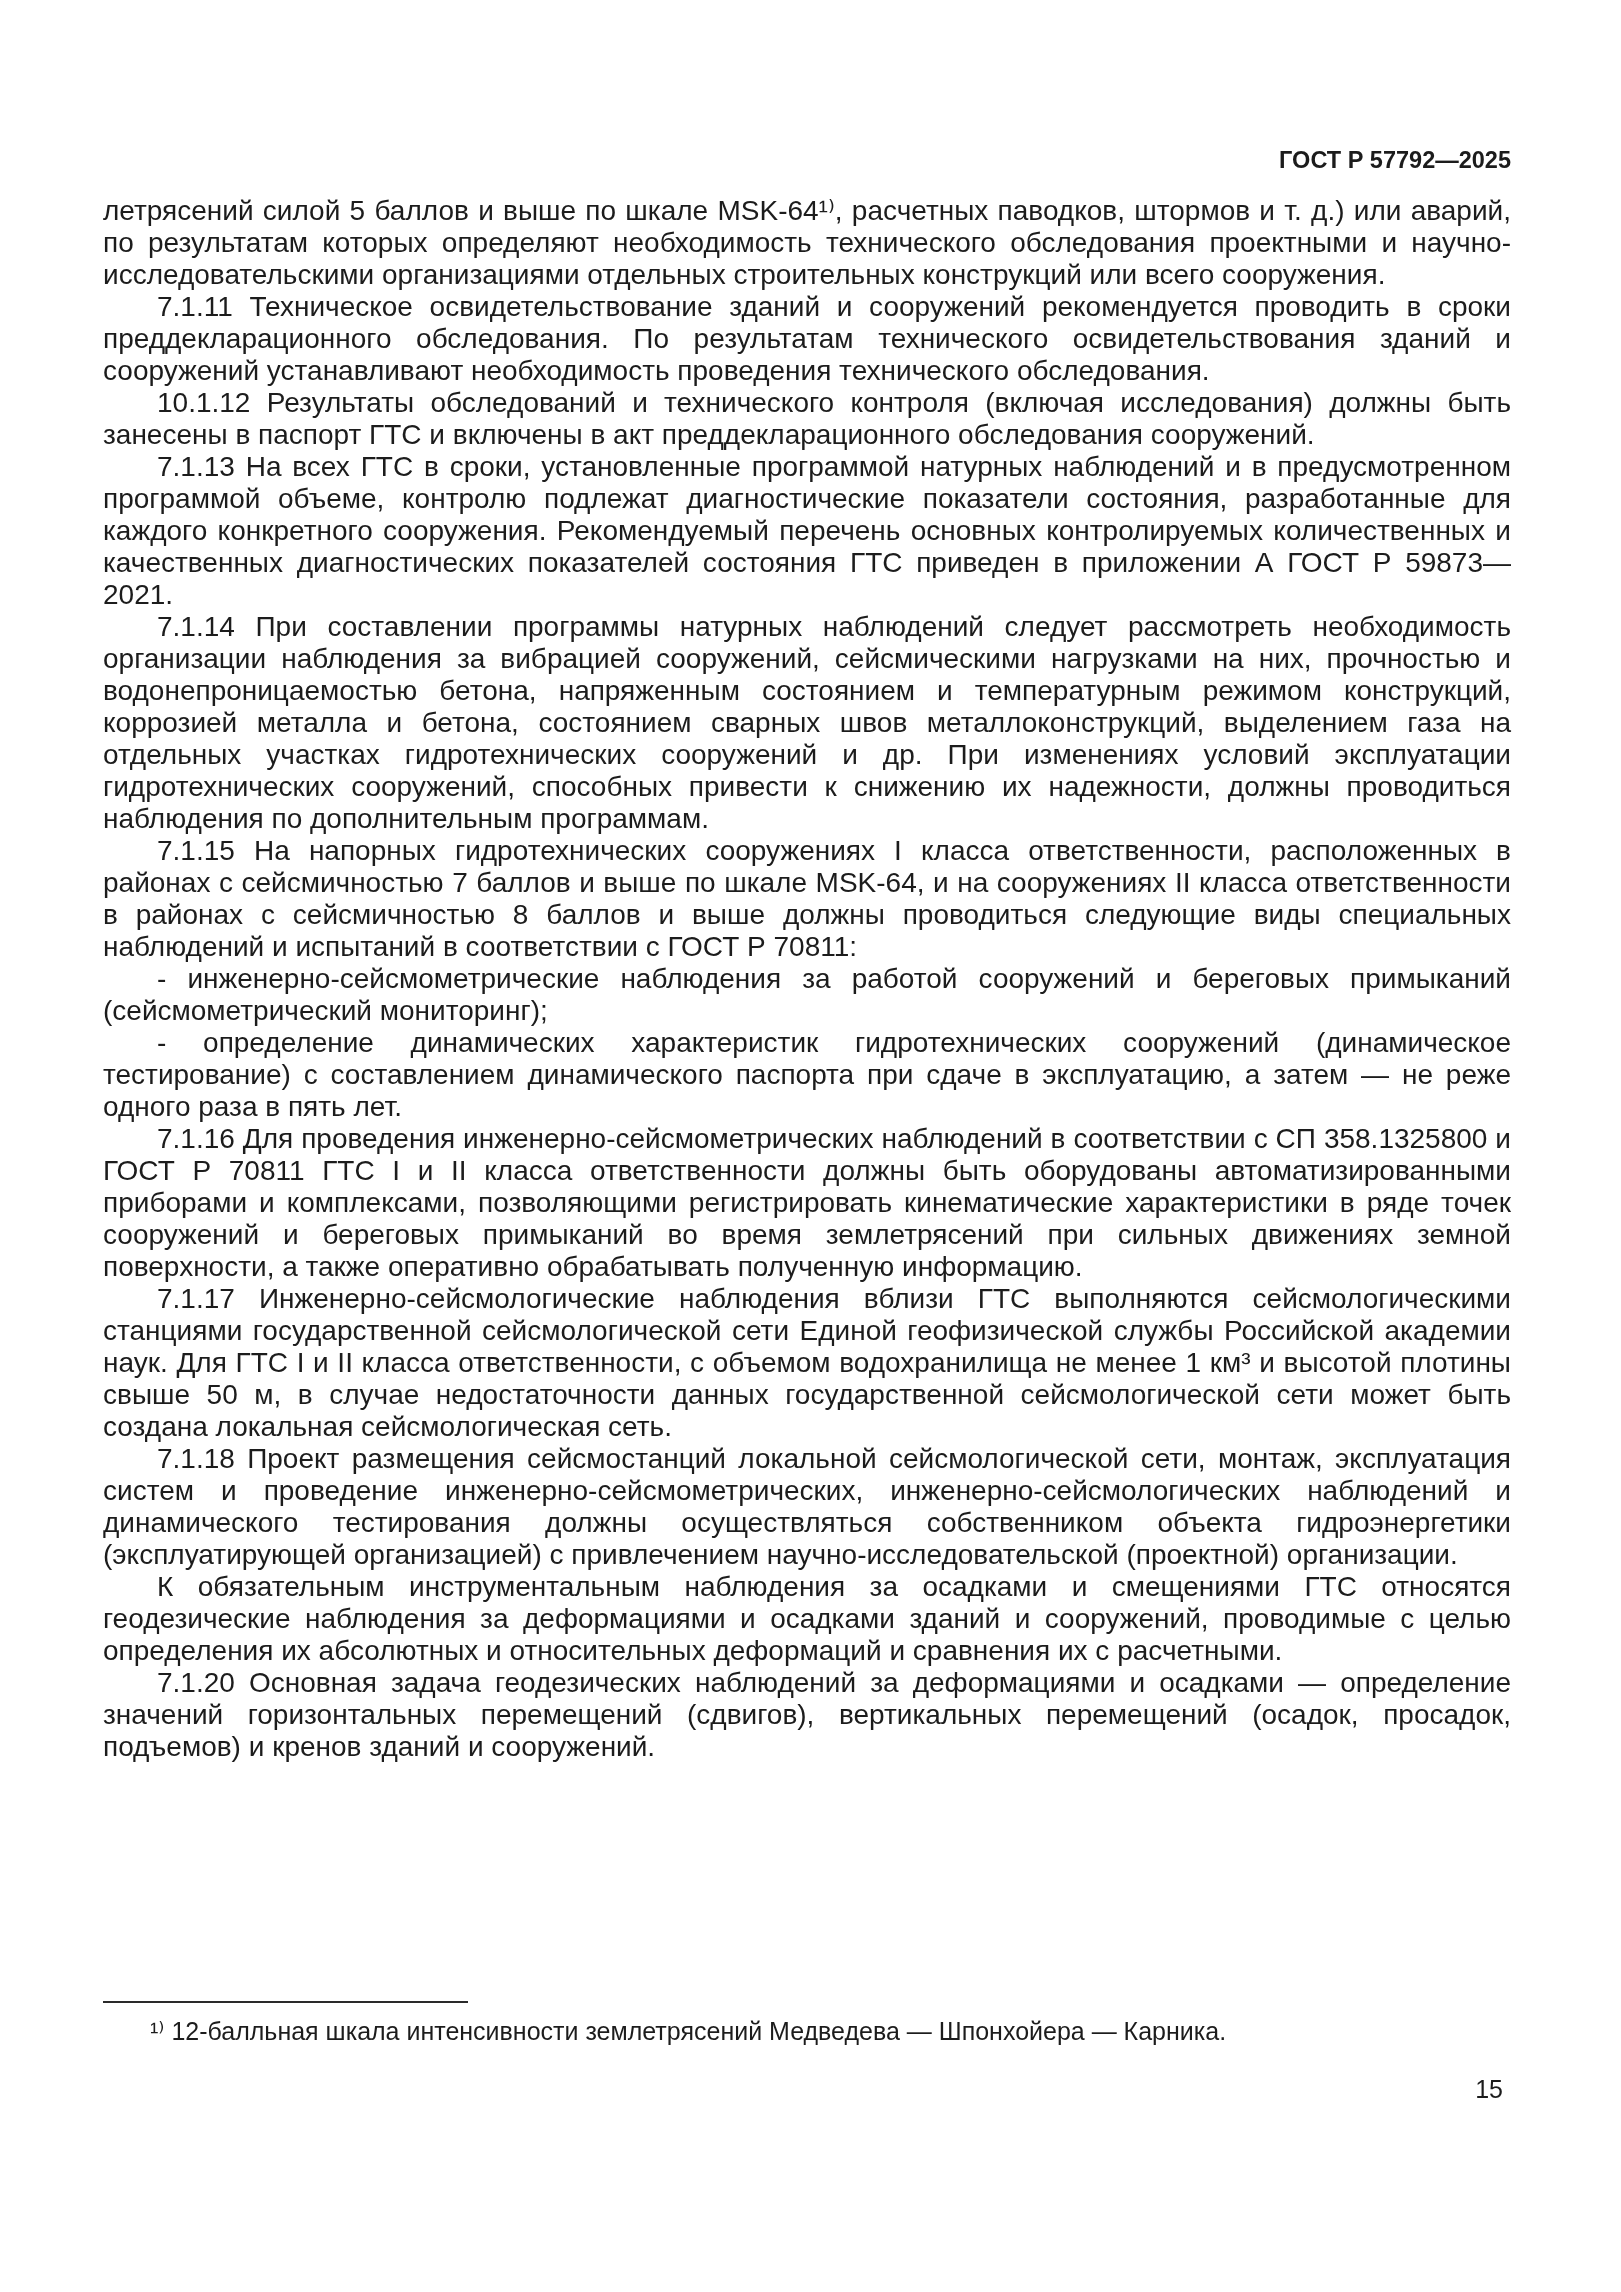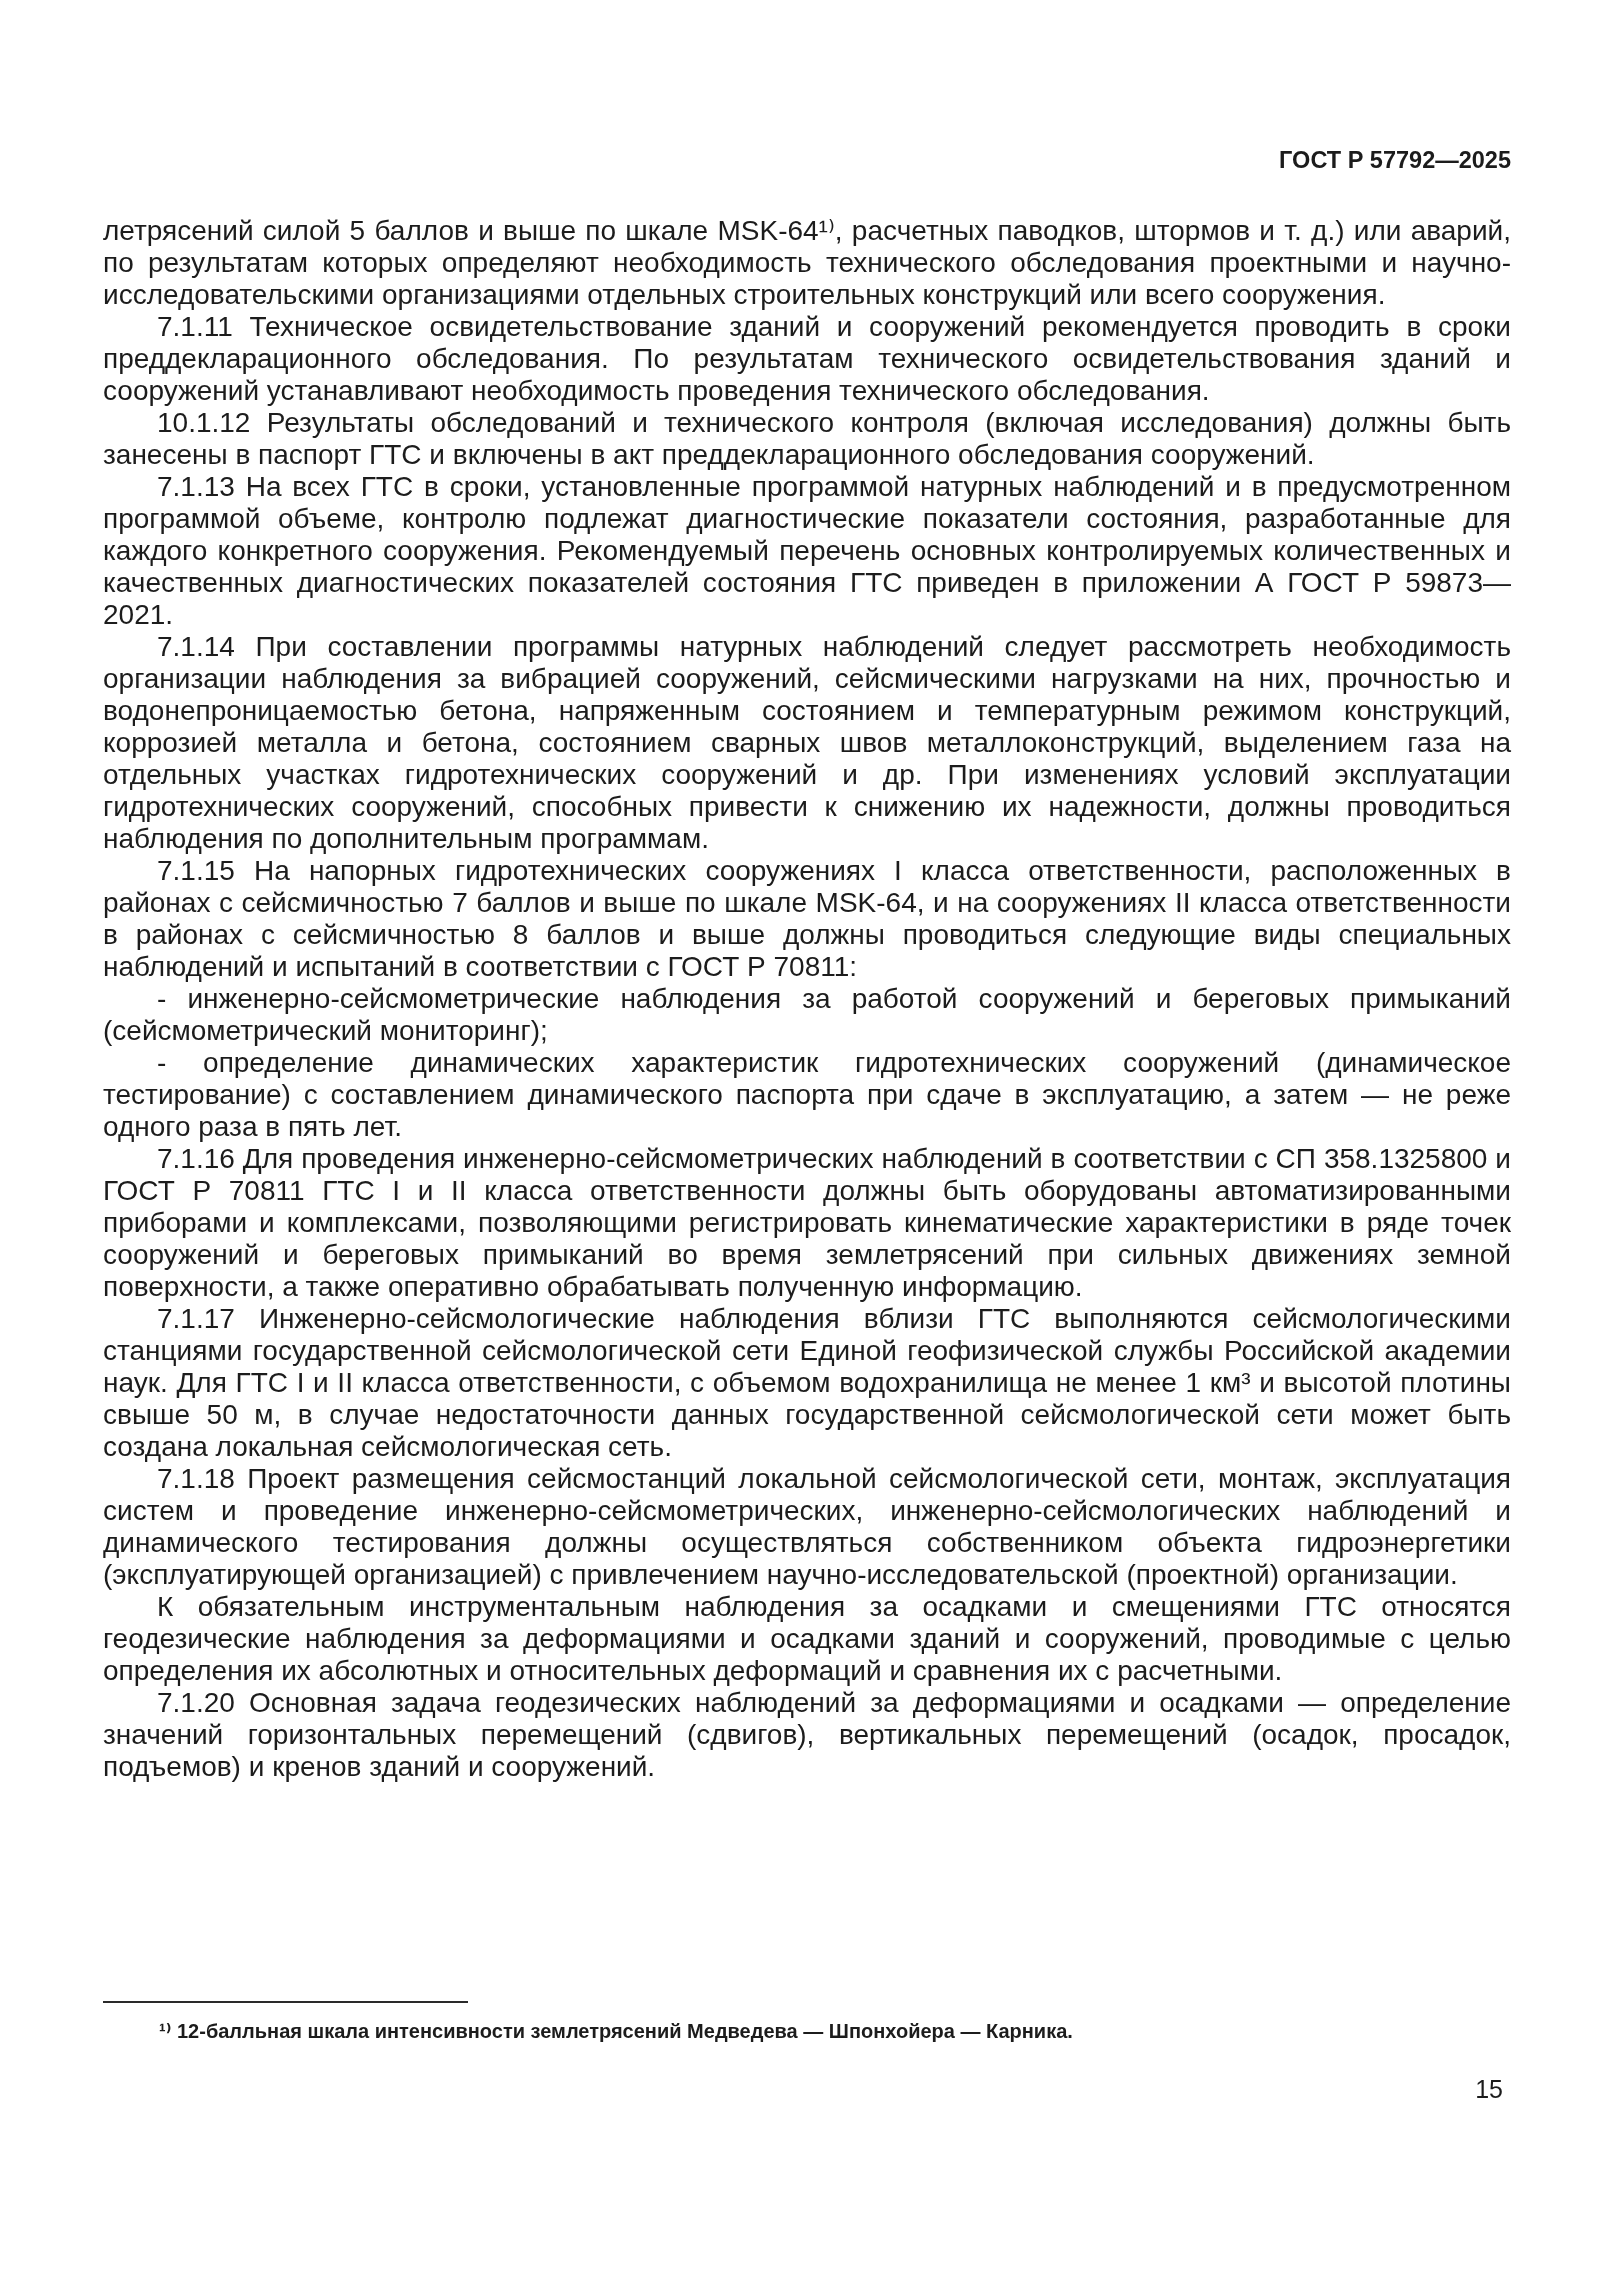--- a/index.html
+++ b/index.html
@@ -16,21 +16,21 @@
     padding: 147px 110px 0 103px;
     font-family: "Liberation Sans", "DejaVu Sans", sans-serif;
     color: #1c1c1c;
     overflow: hidden;
   }
   .doc-code {
     text-align: right;
     font-weight: 700;
     font-size: 23.5px;
     line-height: 27.4px;
-    margin-bottom: 41px;
+    margin-bottom: 21px;
   }
   .body-text p {
     margin: 0;
     font-size: 28px;
     line-height: 32px;
     text-align: justify;
     text-indent: 54px;
   }
   .body-text p.continuation {
     text-indent: 0;
@@ -41,26 +41,25 @@
     top: 2001px;
     width: 1408px;
   }
   .footnote-rule {
     width: 365px;
     height: 0;
     border-top: 2px solid #2a2a2a;
     margin-bottom: 15.7px;
   }
   .footnote {
-    margin: 9px;
-    font-size: 20px;
+    margin: 0;
+    font-size: 25px;
     line-height: 25.5px;
     text-indent: 47px;
     text-align: left;
-    font-weight: bold;
   }
   .page-number {
     position: absolute;
     top: 2076px;
     right: 118px;
     font-size: 25px;
     line-height: 26.5px;
   }
 </style>
 </head>

